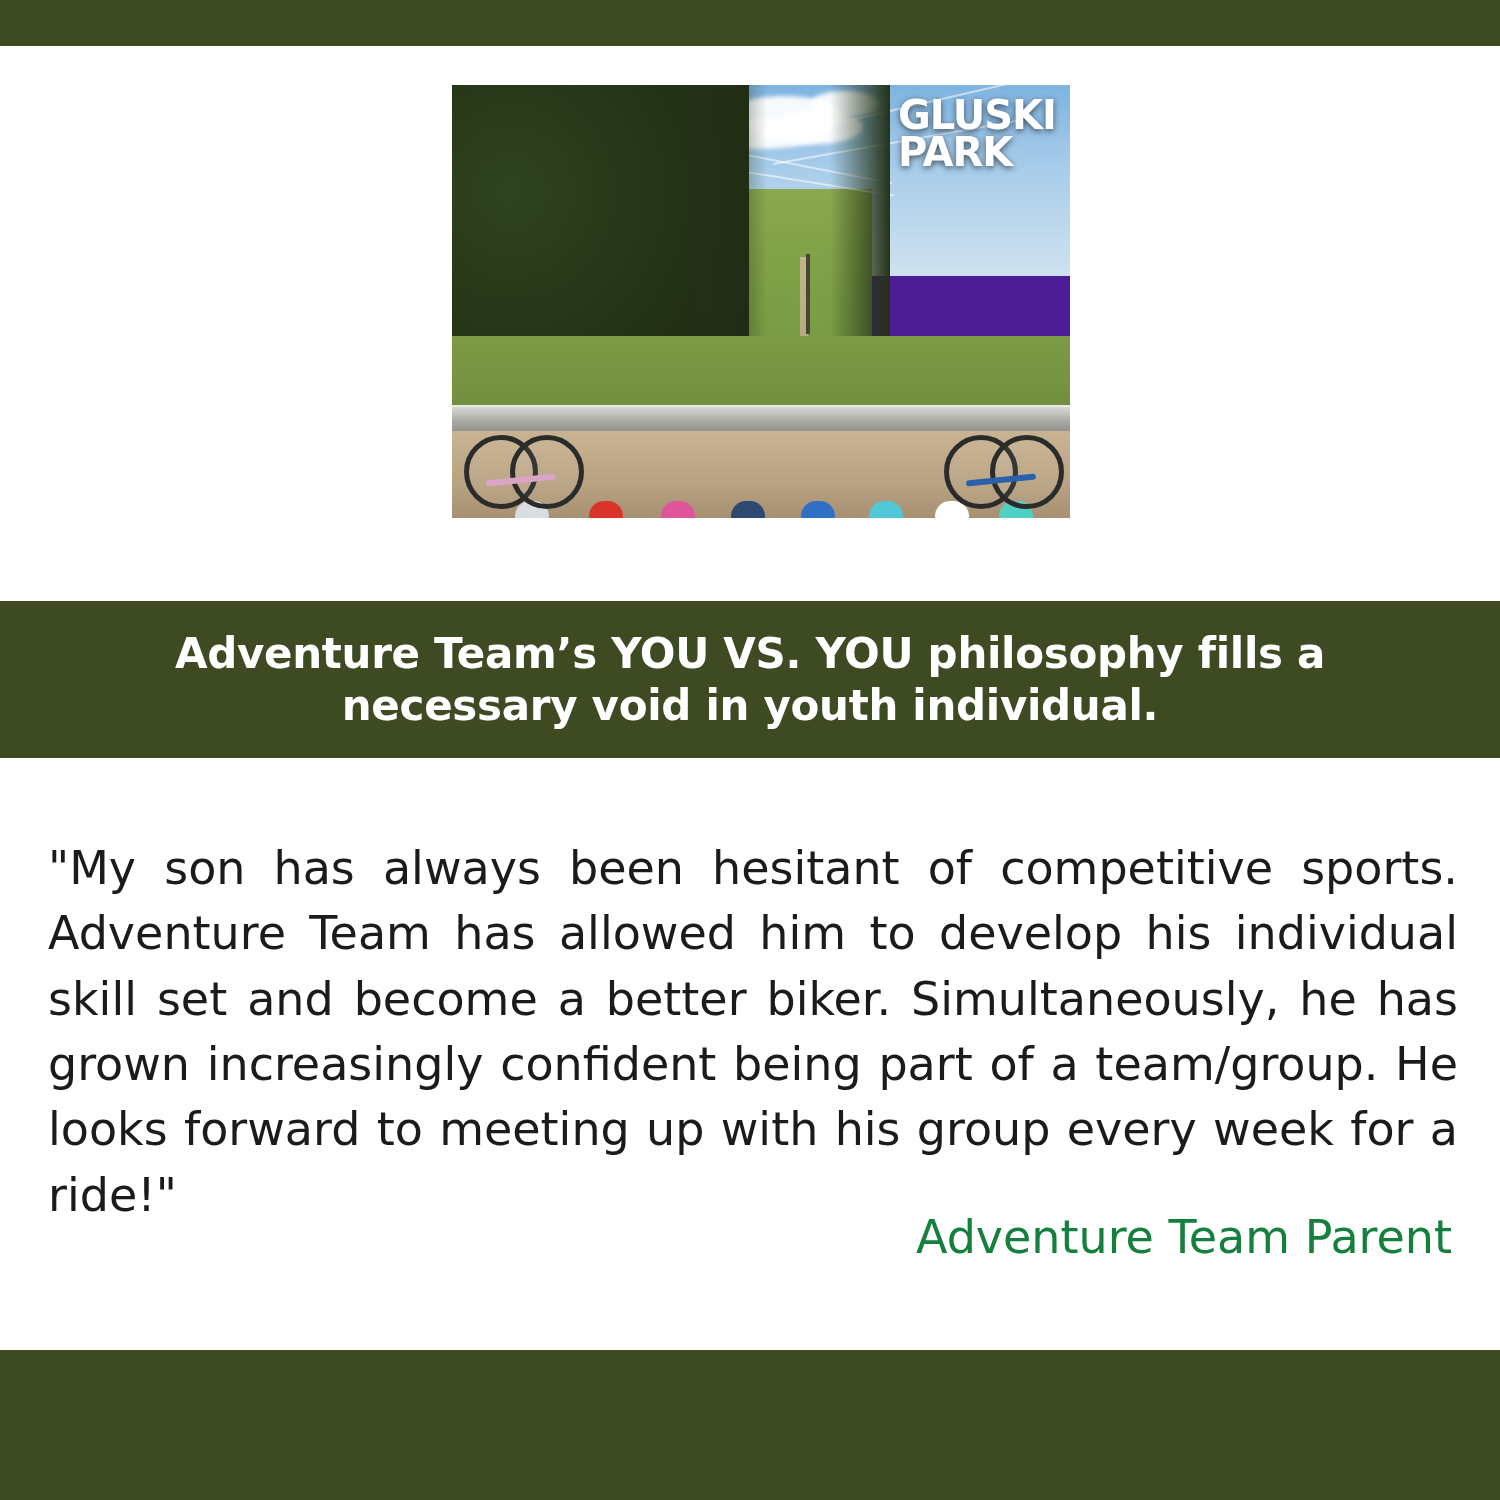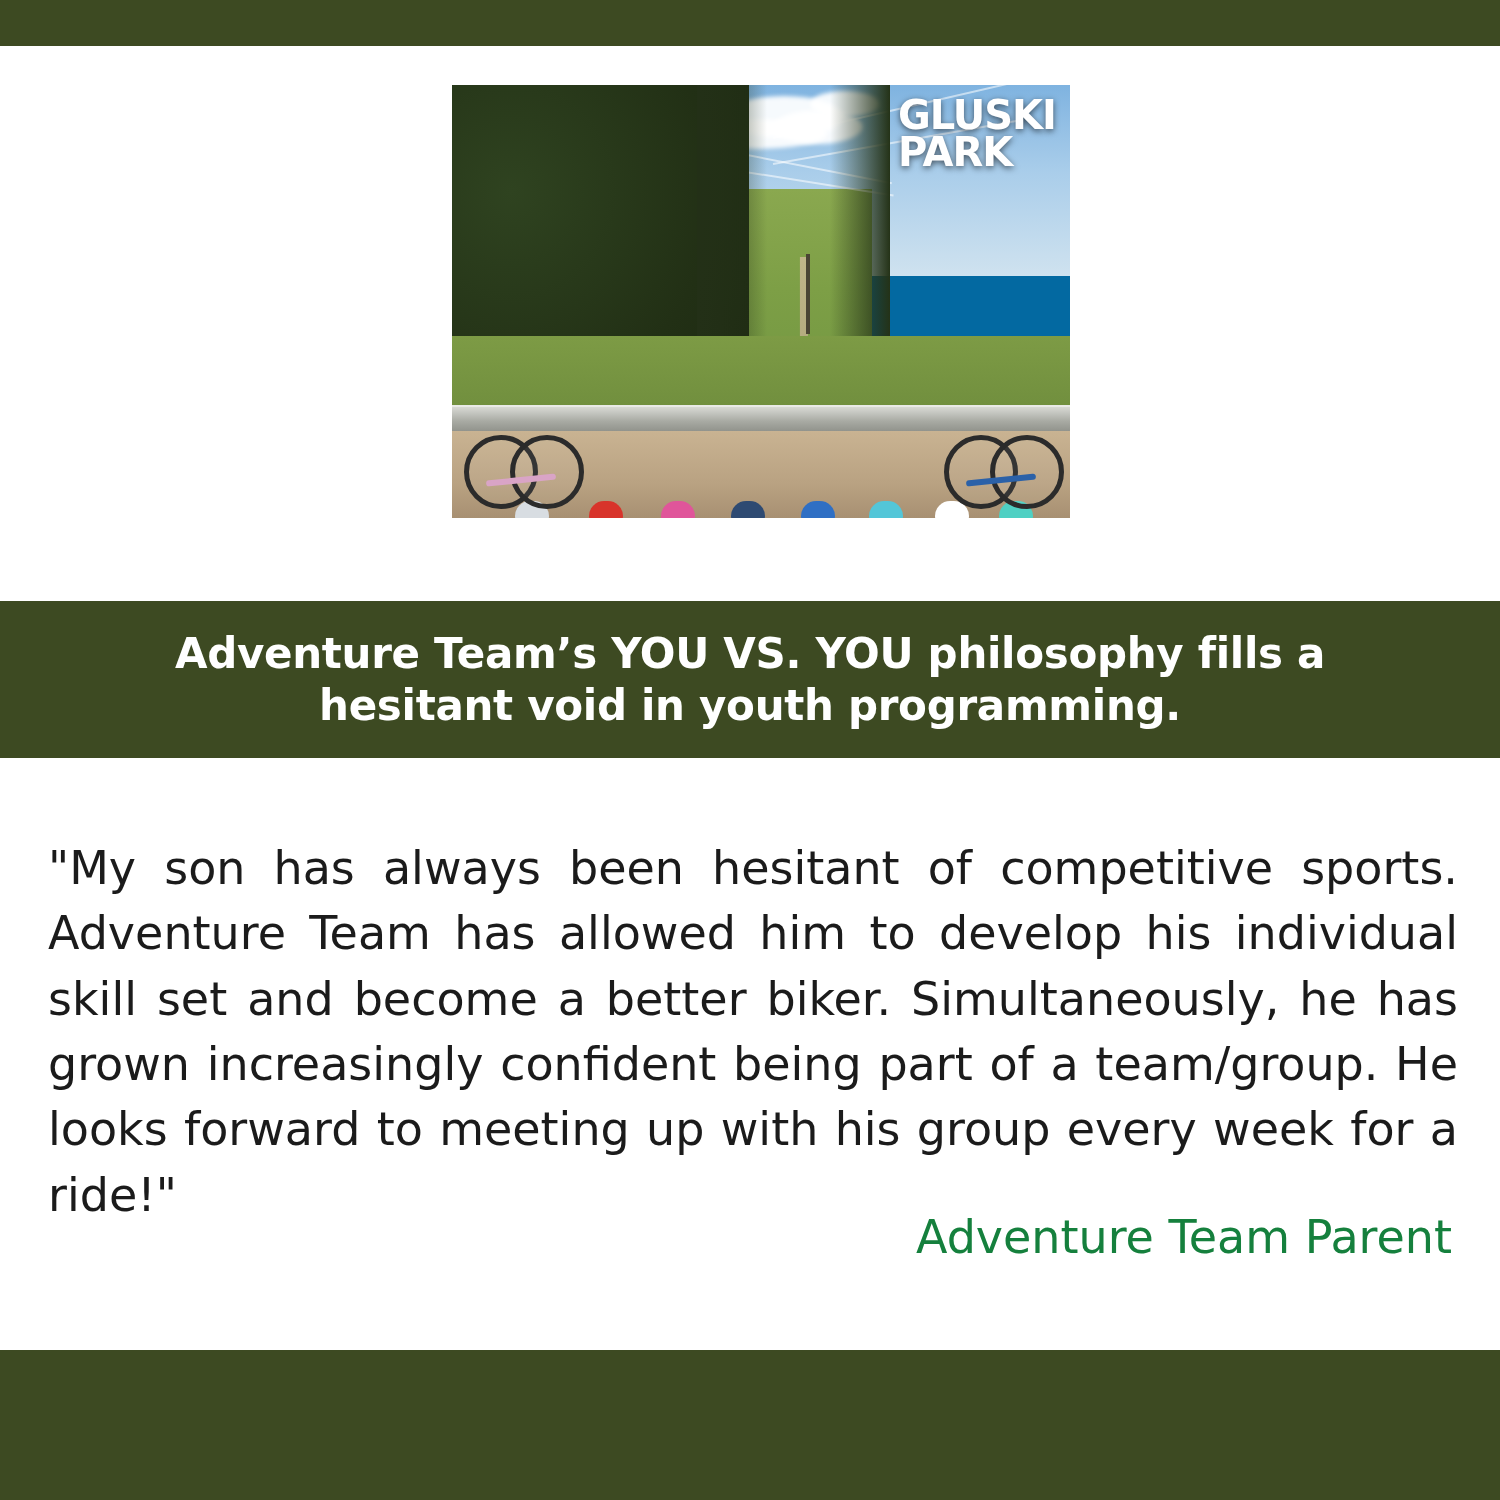--- a/index.html
+++ b/index.html
@@ -44,21 +44,21 @@
     height: 555px;
     background: #ffffff;
   }
   .photo {
     position: absolute;
     left: 452px;
     top: 39px;
     width: 618px;
     height: 433px;
     overflow: hidden;
-    background: #0369a1;
+    background: #4c1d95;
   }
   
   .sky {
     position: absolute;
     left: 0; top: 0;
     width: 100%; height: 44%;
     background: linear-gradient(#7fb3e0 0%, #a9cdea 45%, #cfe2ef 100%);
   }
   .cloud {
     position: absolute;
@@ -344,21 +344,21 @@
       </div>
 
       <div class="logo">
         <span>GLUSKI</span>
         <span>PARK</span>
       </div>
     </div>
   </div>
 
   <div class="headline-band">
-    <div class="headline">Adventure Team’s YOU VS. YOU philosophy fills a hesitant void in youth programming.</div>
+    <div class="headline">Adventure Team’s YOU VS. YOU philosophy fills a necessary void in youth individual.</div>
   </div>
 
   <div class="quote-area">
     <div class="quote-text">"My son has always been hesitant of competitive sports. Adventure Team has allowed him to develop his individual skill set and become a better biker. Simultaneously, he has grown increasingly confident being part of a team/group. He looks forward to meeting up with his group every week for a ride!"</div>
     <div class="quote-attrib">Adventure Team Parent</div>
   </div>
 
   <div class="band-bottom"></div>
 </div>
 

